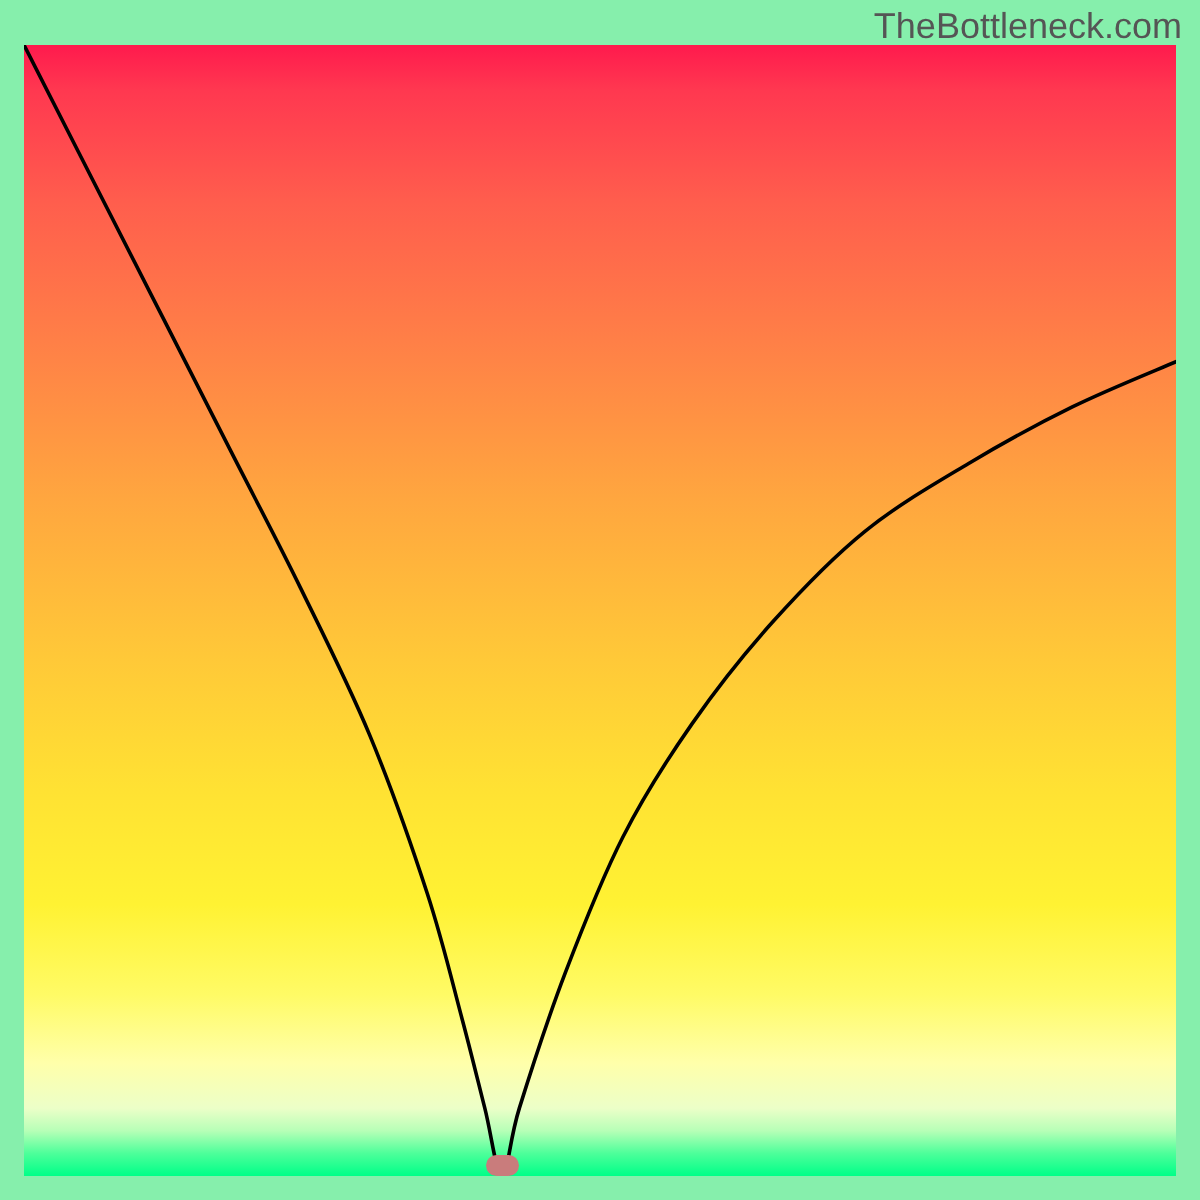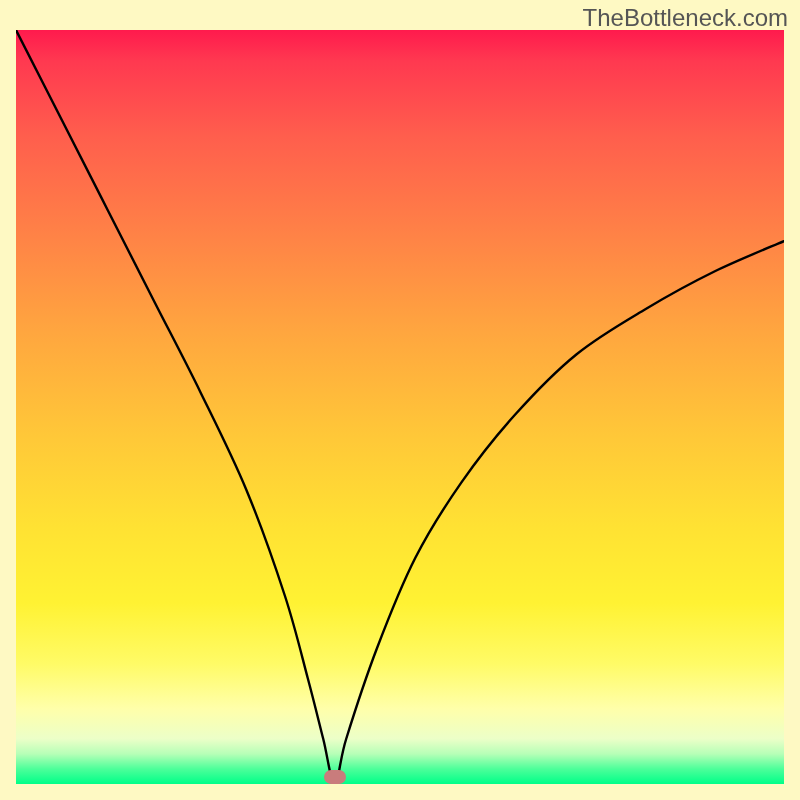--- a/index.html
+++ b/index.html
@@ -4,21 +4,21 @@
 <style>
   body {
     margin: 0;
     padding: 0;
     background: #fff;
   }
   .chart-container {
     position: relative;
     width: 800px;
     height: 800px;
-    background: #fef9c3;
+    background: #86efac;
     overflow: hidden;
     text-align: right;
   }
   .watermark {
     position: absolute;
     top: 4px;
     right: 12px;
     color: #555;
     font-family: Arial, Helvetica, sans-serif;
     font-size: 24px;

